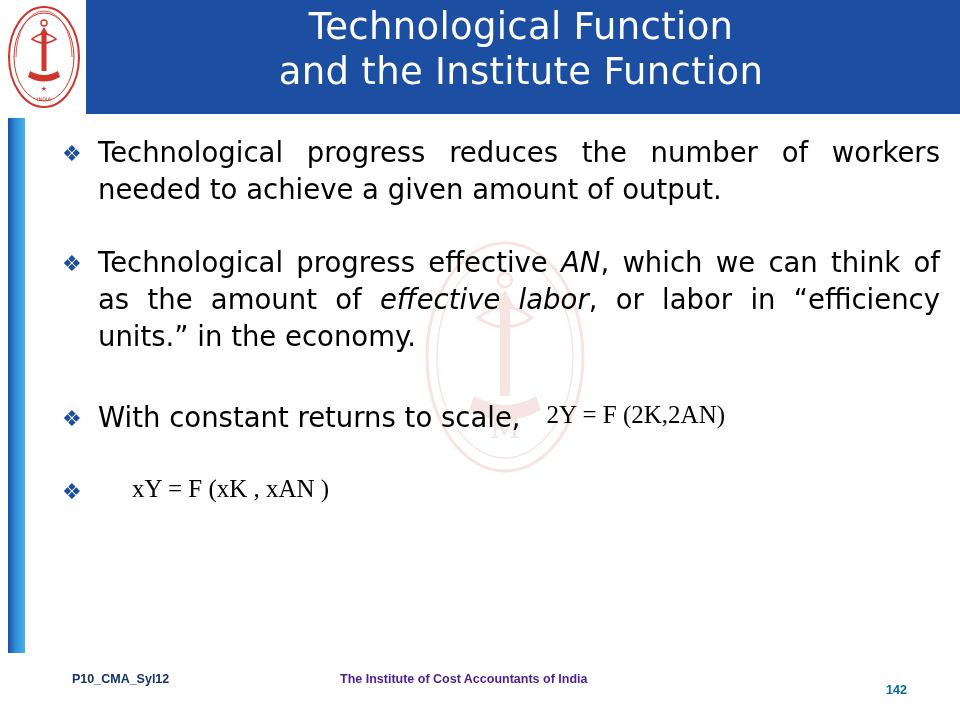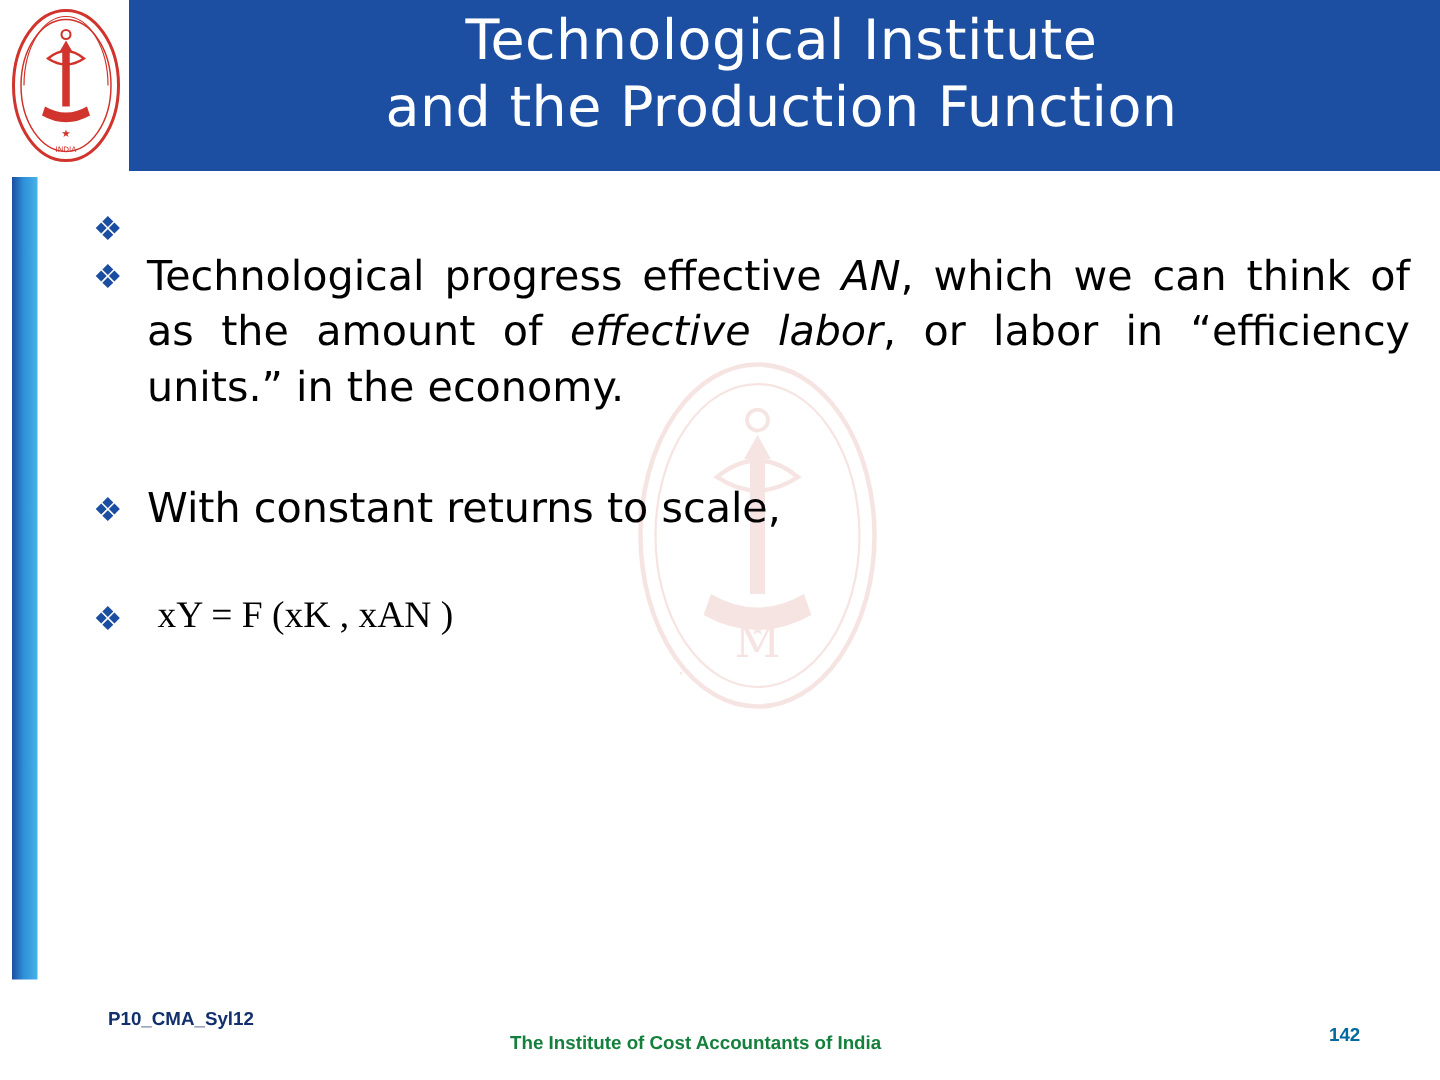--- a/index.html
+++ b/index.html
@@ -119,39 +119,39 @@
     align-items: center;
     gap: 0;
   }
   .formula {
     font-family: "Liberation Serif", serif;
     font-size: 25px;
     color: #000000;
     white-space: nowrap;
   }
   .f1 { margin-left: 26px; position: relative; top: -3px; }
-  .f2 { margin-left: 7px; position: relative; top: -2px; }
+  .f2 { margin-left: 34px; position: relative; top: -2px; }
   
   .footer-left {
     position: absolute;
     left: 72px;
     top: 672px;
     font-family: "Liberation Sans", sans-serif;
     font-size: 12.5px;
     font-weight: bold;
     color: #12306e;
   }
   .footer-center {
     position: absolute;
     left: 340px;
-    top: 688px;
+    top: 672px;
     font-family: "Liberation Sans", sans-serif;
     font-size: 12.5px;
     font-weight: bold;
-    color: #15803d;
+    color: #4c1d95;
   }
   .footer-page {
     position: absolute;
     left: 886px;
     top: 683px;
     font-family: "Liberation Sans", sans-serif;
     font-size: 12.5px;
     font-weight: bold;
     color: #0369a1;
   }
@@ -173,22 +173,22 @@
       <path d="M26 34 q12 -10 24 0 q-12 8 -24 0 z" fill="none" stroke="#d0342c" stroke-width="1.6"></path>
       <path d="M24 66 q14 8 28 0 l2 6 q-16 9 -32 0 z" fill="#d0342c"></path>
       <circle cx="38" cy="18" r="3" fill="none" stroke="#d0342c" stroke-width="1.4"></circle>
       <text x="38" y="86" text-anchor="middle" font-size="7" fill="#d0342c" font-family="DejaVu Sans, sans-serif">★</text>
       <path d="M10 52 a28 46 0 0 1 56 0" fill="none" stroke="#d0342c" stroke-width="0.8"></path>
       <text x="38" y="96" text-anchor="middle" font-size="5" fill="#d0342c" font-family="DejaVu Sans, sans-serif">INDIA</text>
     </svg>
   </div>
 
   <div class="title">
-    <div>Technological Institute</div>
-    <div>and the Production Function</div>
+    <div>Technological Function</div>
+    <div>and the Institute Function</div>
   </div>
 
   <div class="left-strip"></div>
 
   <div class="watermark">
     <svg width="230" height="238" viewBox="0 0 230 238">
       <ellipse cx="115" cy="119" rx="78" ry="114" fill="none" stroke="#e8b4ae" stroke-width="3"></ellipse>
       <ellipse cx="115" cy="119" rx="68" ry="101" fill="none" stroke="#e8b4ae" stroke-width="1.5"></ellipse>
       <path d="M115 52 l9 16 h-18 z" fill="#e8b4ae"></path>
       <rect x="110" y="66" width="10" height="92" fill="#e8b4ae"></rect>
@@ -199,31 +199,33 @@
       <text x="115" y="185" text-anchor="middle" font-size="12" fill="#e8b4ae" font-family="DejaVu Sans, sans-serif">★</text>
       <path d="M37 119 a78 114 0 0 1 156 0" fill="none" stroke="#e8b4ae" stroke-width="1"></path>
       <text x="62" y="215" font-size="13" fill="#e8b4ae" font-family="DejaVu Sans, sans-serif">·</text>
     </svg>
   </div>
 
   <div class="body">
 
     <div class="bullet b1">
       <span class="marker">❖</span>
+      <span>Technological progress reduces the number of workers needed to achieve a given amount of output.</span>
     </div>
 
     <div class="bullet b2">
       <span class="marker">❖</span>
       <span>Technological progress effective </span><span class="ital">AN</span><span>, which we can think of as the amount of </span><span class="boldital">effective labor</span><span>, or labor in “efficiency units.” in the economy.</span>
     </div>
 
     <div class="bullet b3 nojustify">
       <span class="marker">❖</span>
       <span class="inline-row">
         <span>With constant returns to scale,</span>
+        <span class="formula f1">2Y =  F (2K,2AN)</span>
       </span>
     </div>
 
     <div class="bullet b4 nojustify">
       <span class="marker">❖</span>
       <span class="inline-row">
         <span class="formula f2">xY =  F (xK , xAN )</span>
       </span>
     </div>
 

